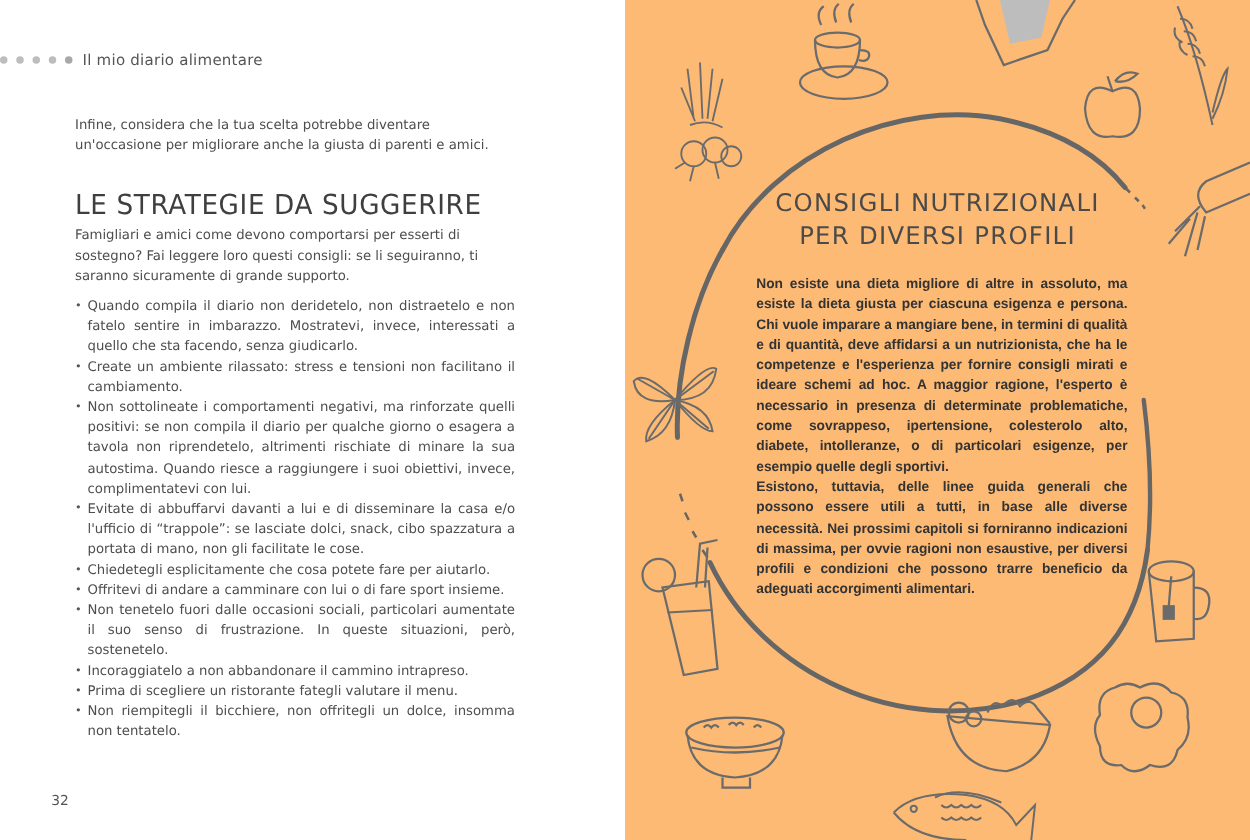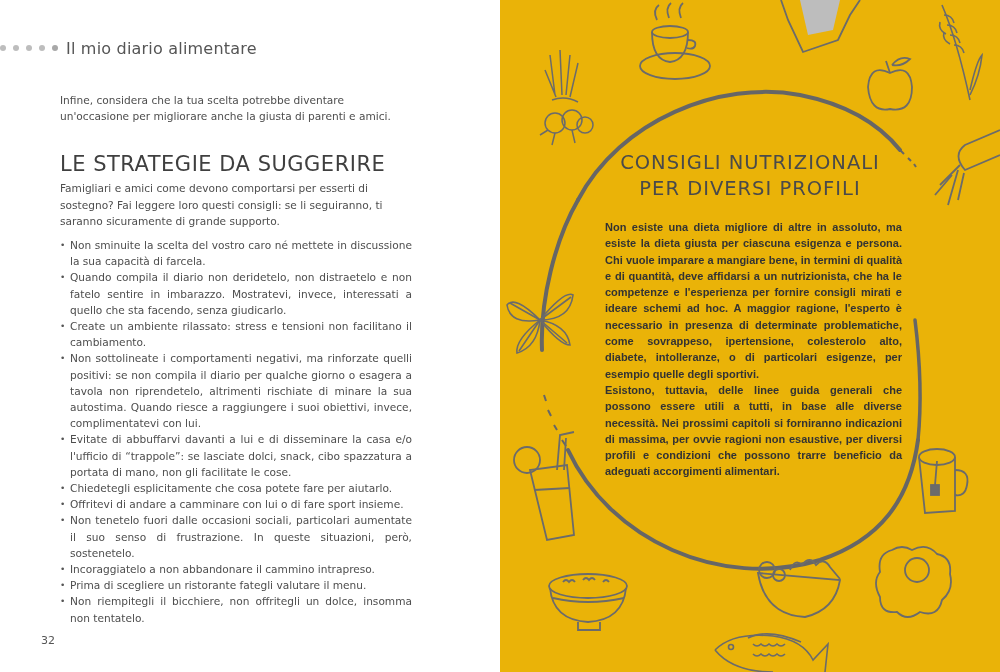--- a/index.html
+++ b/index.html
@@ -1,28 +1,28 @@
 <!DOCTYPE html>
 <html><head>
 <meta charset="utf-8">
 <style>
   * { box-sizing: border-box; margin: 0; padding: 0; }
   html, body { width: 1000px; height: 672px; overflow: hidden; background: #ffffff; }
   body { position: relative; font-family: "DejaVu Sans", sans-serif; color: #4a4a4a; }
 
   .spread { position: absolute; left: 0; top: 0; width: 1000px; height: 672px; }
   .page-left { position: absolute; left: 0; top: 0; width: 500px; height: 672px; background: #ffffff; }
-  .page-right { position: absolute; left: 500px; top: 0; width: 500px; height: 672px; background: #eab308; overflow: hidden; }
+  .page-right { position: absolute; left: 500px; top: 0; width: 500px; height: 672px; background: #fdba74; overflow: hidden; }
 
   
   .running-header { position: absolute; left: 0; top: 38px; height: 20px; display: flex; align-items: center; }
   .dots { display: flex; gap: 7px; align-items: center; margin-right: 8px; }
   .dot { width: 6px; height: 6px; border-radius: 50%; background: #bdbdbd; }
   .dot:last-child { background: #a8a8a8; }
-  .header-title { font-family: "DejaVu Sans", sans-serif; font-size: 16px; color: #555; letter-spacing: 0.2px; }
+  .header-title { font-family: "DejaVu Sans", sans-serif; font-size: 12px; color: #555; letter-spacing: 0.2px; }
 
   .left-body { position: absolute; left: 60px; top: 92px; width: 352px; }
   .intro { font-size: 10.6px; line-height: 16.2px; color: #4d4d4d; }
   .section-title { margin-top: 28px; font-family: "DejaVu Sans", sans-serif; font-size: 21px; letter-spacing: 0.5px; color: #3f3f3f; font-weight: normal; transform: scaleY(1.05); }
   .section-intro { margin-top: 4px; font-size: 10.6px; line-height: 16.2px; color: #4d4d4d; }
   .bullets { margin-top: 8px; list-style: none; }
   .bullets li { position: relative; padding-left: 10px; font-size: 10.6px; line-height: 16.2px; color: #4d4d4d; text-align: justify; }
   .bullets li::before { content: "•"; position: absolute; left: 0; top: 0; color: #555; font-size: 9px; }
   .page-number { position: absolute; left: 41px; top: 634px; font-size: 11px; color: #555; }
 
@@ -49,21 +49,20 @@
         <span class="dot"></span>
       </div>
       <span class="header-title">Il mio diario alimentare</span>
     </div>
 
     <div class="left-body">
       <p class="intro">Infine, considera che la tua scelta potrebbe diventare un'occasione per migliorare anche la giusta di parenti e amici.</p>
       <h2 class="section-title">LE STRATEGIE DA SUGGERIRE</h2>
       <p class="section-intro">Famigliari e amici come devono comportarsi per esserti di sostegno? Fai leggere loro questi consigli: se li seguiranno, ti saranno sicuramente di grande supporto.</p>
       <ul class="bullets">
-        <li>Non sminuite la scelta del vostro caro né mettete in discussione la sua capacità di farcela.</li>
         <li>Quando compila il diario non deridetelo, non distraetelo e non fatelo sentire in imbarazzo. Mostratevi, invece, interessati a quello che sta facendo, senza giudicarlo.</li>
         <li>Create un ambiente rilassato: stress e tensioni non facilitano il cambiamento.</li>
         <li>Non sottolineate i comportamenti negativi, ma rinforzate quelli positivi: se non compila il diario per qualche giorno o esagera a tavola non riprendetelo, altrimenti rischiate di minare la sua autostima. Quando riesce a raggiungere i suoi obiettivi, invece, complimentatevi con lui.</li>
         <li>Evitate di abbuffarvi davanti a lui e di disseminare la casa e/o l'ufficio di “trappole”: se lasciate dolci, snack, cibo spazzatura a portata di mano, non gli facilitate le cose.</li>
         <li>Chiedetegli esplicitamente che cosa potete fare per aiutarlo.</li>
         <li>Offritevi di andare a camminare con lui o di fare sport insieme.</li>
         <li>Non tenetelo fuori dalle occasioni sociali, particolari aumentate il suo senso di frustrazione. In queste situazioni, però, sostenetelo.</li>
         <li>Incoraggiatelo a non abbandonare il cammino intrapreso.</li>
         <li>Prima di scegliere un ristorante fategli valutare il menu.</li>
         <li>Non riempitegli il bicchiere, non offritegli un dolce, insomma non tentatelo.</li>

